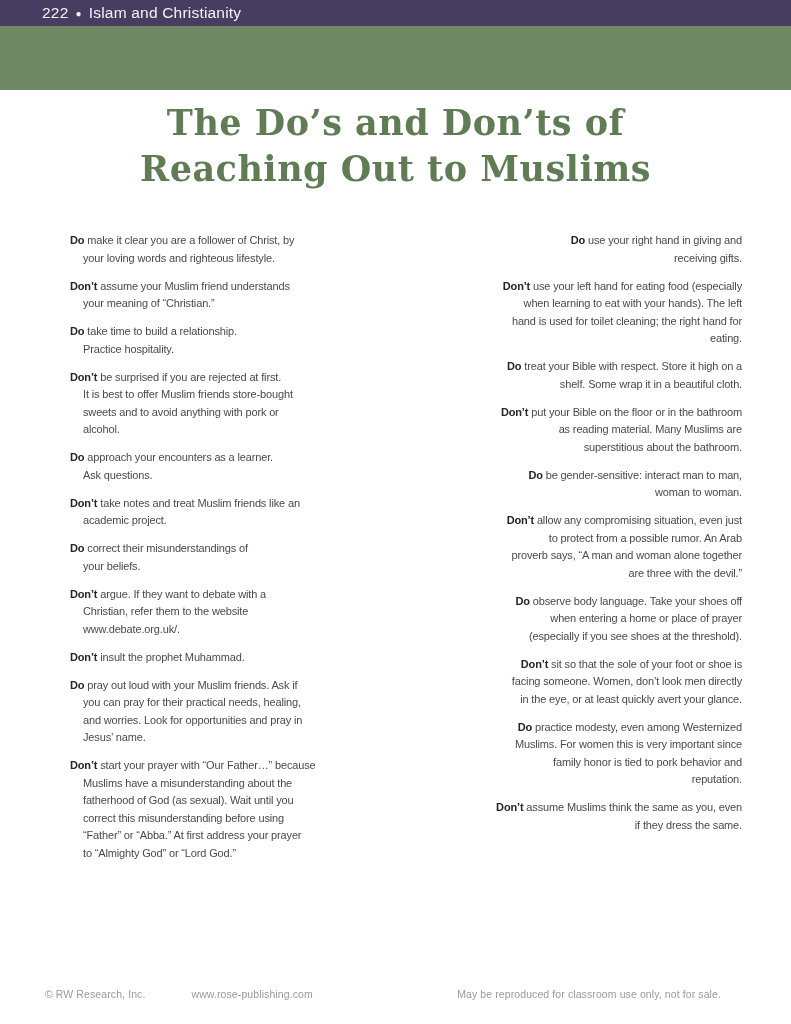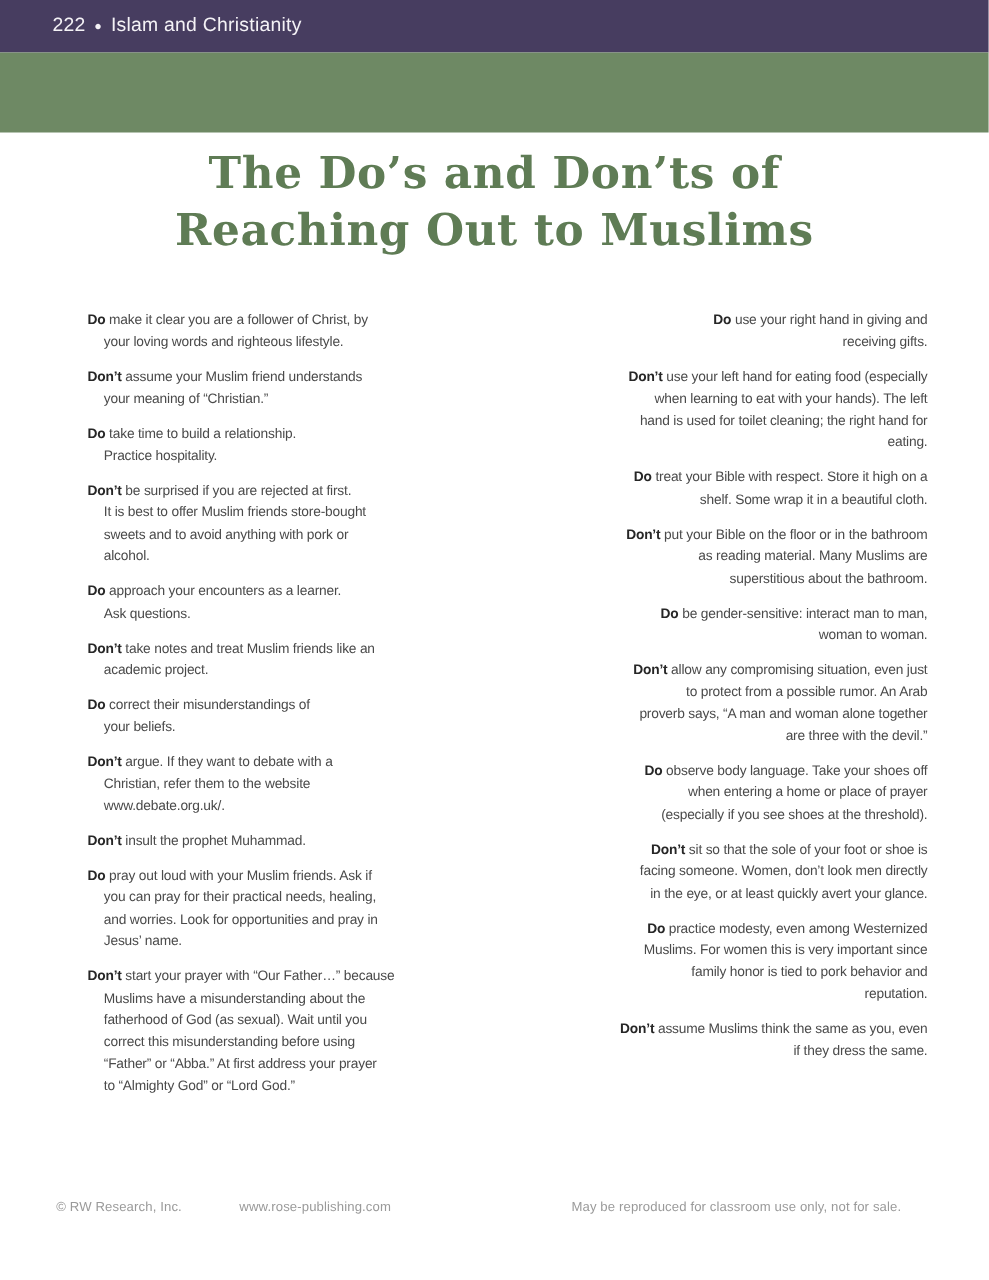--- a/index.html
+++ b/index.html
@@ -1,21 +1,21 @@
 <!DOCTYPE html>
 <html style="--header-bar: #473d60; --band: #6e8964; --title: #5f7c55;"><head>
 <meta charset="utf-8">
 <style>
   html,body { margin:0; padding:0; background:#ffffff; }
   body {
     width:791px; height:1024px; position:relative; overflow:hidden;
     font-family:"Liberation Sans", sans-serif;
   }
   .topbar {
-    height:42px; background:var(--header-bar,#473d60);
+    height:26px; background:var(--header-bar,#473d60);
     display:flex; align-items:center; padding-left:42px; box-sizing:border-box;
     color:#f4f2f6; font-size:15.5px; letter-spacing:.2px;
   }
   .topbar .pgnum { margin-right:7px; }
   .topbar .bullet { font-size:10px; margin-right:7px; line-height:1; padding-top:1px; }
   .band { height:64px; background:var(--band,#6e8964); }
   .title {
     margin-top:10px; text-align:center;
     font-family:"DejaVu Serif", serif; font-weight:bold;
     color:var(--title,#5f7c55); font-size:35px; line-height:46px; letter-spacing:.5px;
@@ -26,21 +26,21 @@
   .col-left  { width:326px; }
   .col-right { width:334px;text-align:right; }
   .item {
     margin:0 0 10.5px 0; padding-left:13px; text-indent:-13px;
     font-size:11px; line-height:17.5px; letter-spacing:-0.15px; color:#4a4a4a;
   }
   .lead { font-weight:bold; color:#262626; }
   .body, .frag { white-space:pre; }
   .item i { font-style:italic; }
   .footer {
-    position:absolute; top:960px; left:45px; right:70px;
+    position:absolute; top:988px; left:45px; right:70px;
     display:flex; align-items:baseline;
     font-size:10.5px; color:#9a9a9a; letter-spacing:.1px;
   }
   .footer .site { margin-left:46px; }
   .footer .notice { margin-left:auto; }
 </style>
 </head>
 <body>
 
 <div class="topbar">

